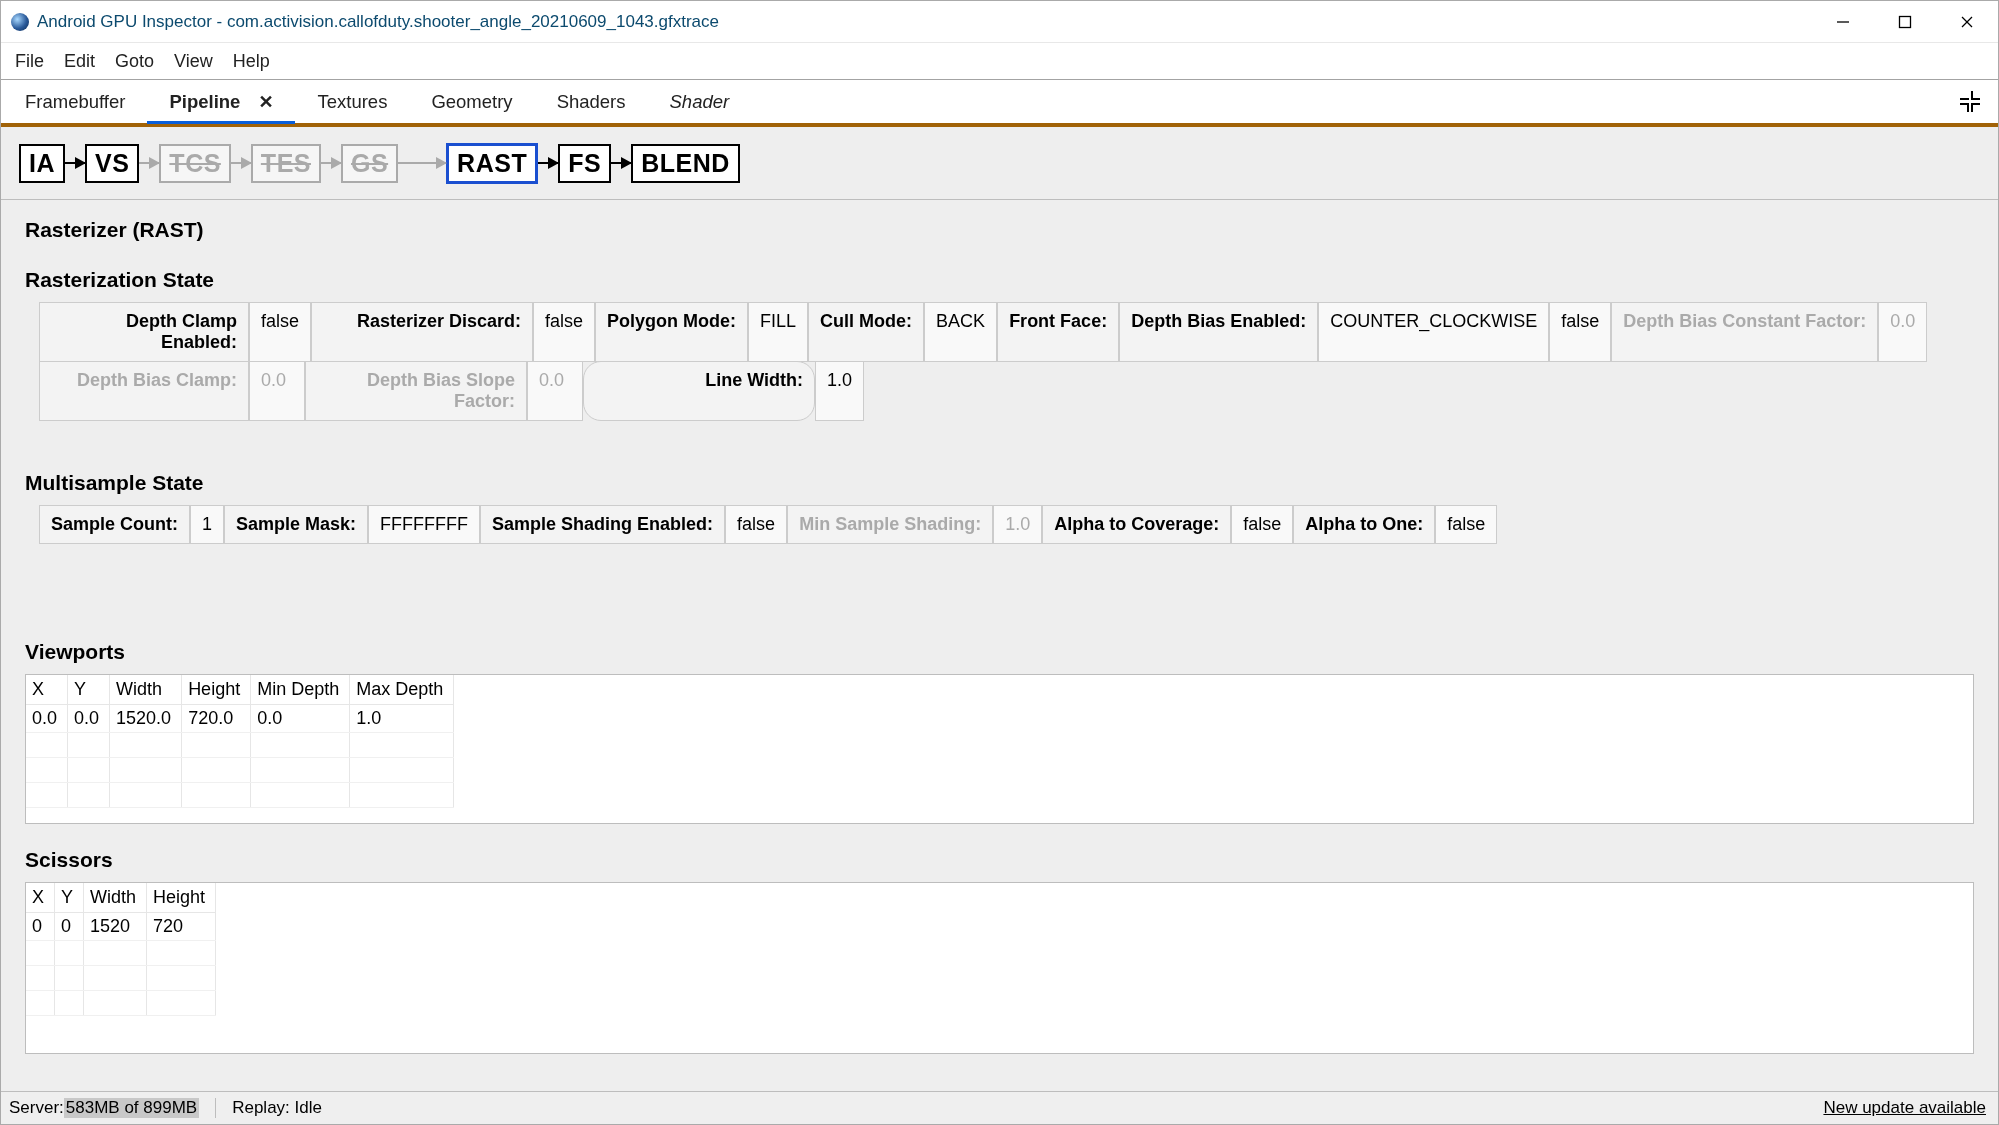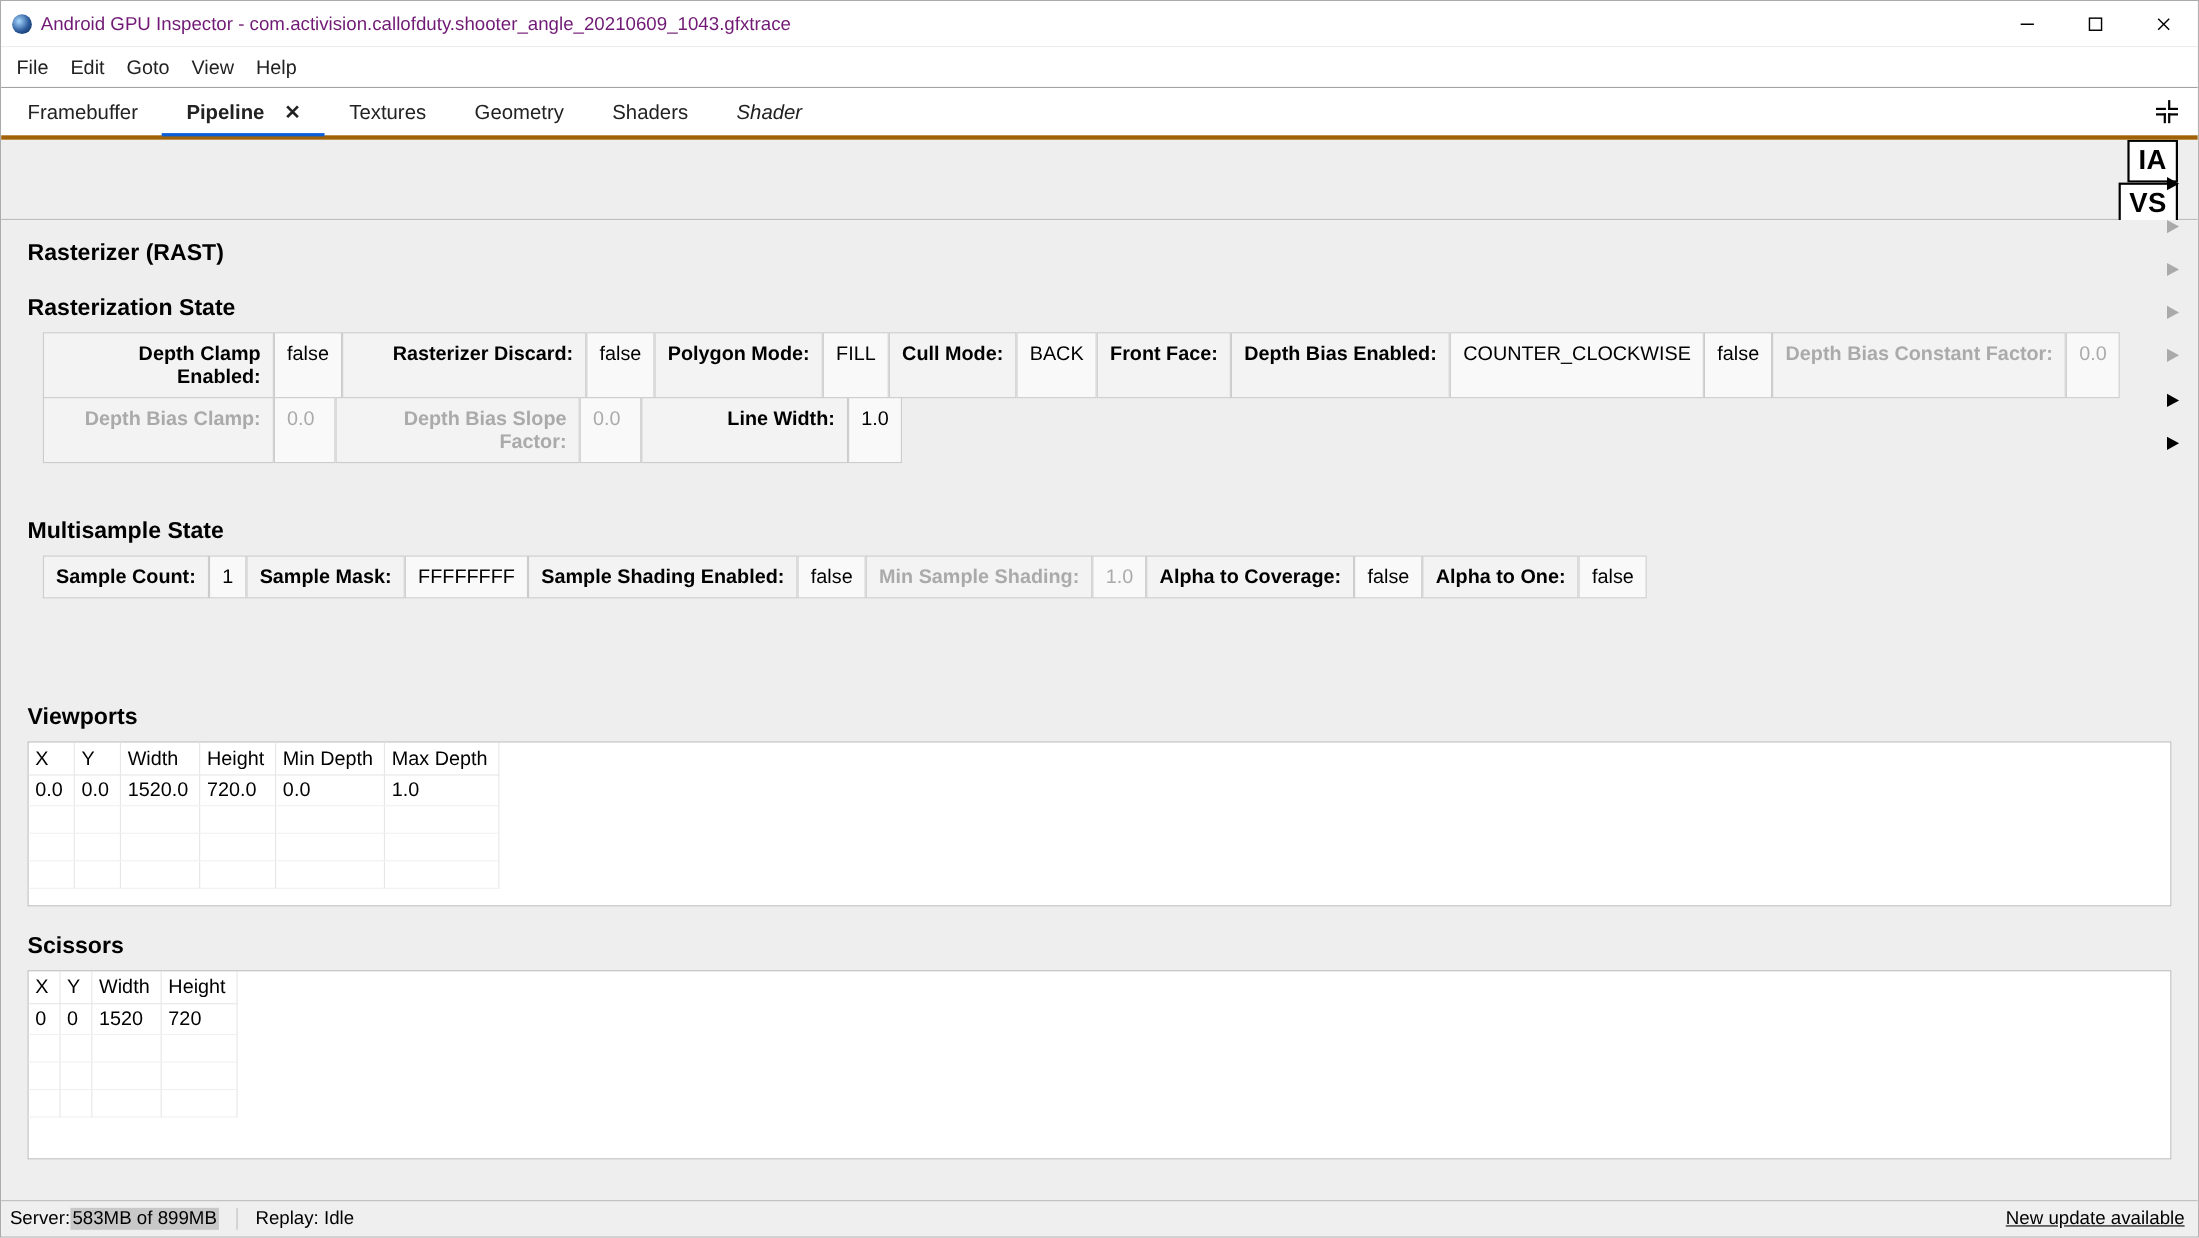--- a/index.html
+++ b/index.html
@@ -1,20 +1,20 @@
 <!DOCTYPE html>
 <html><head>
 <meta charset="utf-8">
 <style>
 * { margin: 0; padding: 0; box-sizing: border-box; font-family: "Segoe UI", Tahoma, sans-serif; }
 body { background: #fff; width: 1999px; height: 1125px; display: flex; flex-direction: column; border: 1px solid #aaa; overflow: hidden; }
 
 .titlebar { display: flex; align-items: center; height: 42px; padding: 0 0 0 10px; background: #fff; border-bottom: 1px solid #e8e8e8; }
 .titlebar .icon { width: 18px; height: 18px; border-radius: 50%; background: radial-gradient(circle at 35% 35%, #a8d8ff 0%, #2a5a9a 55%, #0a2750 100%); margin-right: 8px; flex-shrink: 0; }
-.titlebar .title { font-size: 17px; color: #701a75; flex: 1; }
+.titlebar .title { font-size: 17px; color: #0c4a6e; flex: 1; }
 .win-btns { display: flex; height: 100%; }
 .win-btn { width: 62px; height: 100%; display: flex; align-items: center; justify-content: center; font-size: 15px; color: #000; }
 .win-btn svg { width: 14px; height: 14px; }
 
 .menubar { display: flex; align-items: center; height: 37px; padding: 0 4px; background: #fff; border-bottom: 1px solid #a3a3a3; }
 .menubar .mi { padding: 4px 10px; font-size: 18px; color: #222; }
 
 .tabbar { display: flex; align-items: center; height: 47px; padding: 0 2px; background: #fff; border-bottom: 4px solid #a16207; position: relative; }
 .tab { padding: 0 22px 0 22px; height: 100%; display: flex; align-items: center; font-size: 18.5px; color: #222; position: relative; }
 .tab.sel { font-weight: 700; }
@@ -22,21 +22,21 @@
 .tab .x { margin-left: 18px; font-size: 18px; color: #222; }
 .tab.italic { font-style: italic; }
 .maxbtn { margin-left: auto; margin-right: 14px; display: flex; flex-wrap: wrap; width: 22px; height: 22px; gap: 2px; }
 .maxbtn span { width: 10px; height: 10px; border: 2px solid #000; border-style: none none solid solid; }
 .maxbtn span:nth-child(1){ border-right: none; border-top: none; border-bottom: 2px solid #000; border-left: none; transform: rotate(0deg); }
 .maxbtn .c1{ border: none; border-right: 2.5px solid #000; border-bottom: 2.5px solid #000; width:9px; height:9px; }
 .maxbtn .c2{ border: none; border-left: 2.5px solid #000; border-bottom: 2.5px solid #000; width:9px; height:9px; }
 .maxbtn .c3{ border: none; border-right: 2.5px solid #000; border-top: 2.5px solid #000; width:9px; height:9px; }
 .maxbtn .c4{ border: none; border-left: 2.5px solid #000; border-top: 2.5px solid #000; width:9px; height:9px; }
 
-.stagebar { display: flex; align-items: flex-end; height: 73px; padding: 0 18px; background: #eee; border-bottom: 1px solid #bdbdbd; flex-direction: column; }
+.stagebar { display: flex; align-items: center; height: 73px; padding: 0 18px; background: #eee; border-bottom: 1px solid #bdbdbd; }
 .stage { border: 2px solid #000; padding: 3px 8px; font-size: 25px; font-weight: 800; background: #fff; letter-spacing: 0.5px; }
 .stage.dis { border-color: #aaa; color: #aaa; background: #f6f6f6; text-decoration: line-through; text-decoration-thickness: 2px; }
 .stage.sel { border: 3px solid #1a4fd0; }
 .arrow { width: 48px; height: 2px; background: #000; position: relative; margin: 0 0; }
 .arrow.dim { background: #aaa; }
 .arrow::after { content: ""; position: absolute; right: -1px; top: -5px; border-left: 11px solid #000; border-top: 6px solid transparent; border-bottom: 6px solid transparent; }
 .arrow.dim::after { border-left-color: #aaa; }
 .arrow.short { width: 20px; }
 
 .content { flex: 1; background: #eee; padding: 18px 24px 0 24px; overflow: hidden; display: flex; flex-direction: column; }
@@ -168,21 +168,21 @@
       <div class="kvcell">COUNTER_CLOCKWISE</div>
       <div class="kvcell">false</div>
       <div class="kvcell lbl dim">Depth Bias Constant Factor:</div>
       <div class="kvcell dim">0.0</div>
     </div>
     <div class="row2">
       <div class="kvcell lbl dim" style="width:210px;">Depth Bias Clamp:</div>
       <div class="kvcell dim" style="width:56px;">0.0</div>
       <div class="kvcell lbl dim" style="width:222px;">Depth Bias Slope Factor:</div>
       <div class="kvcell dim" style="width:56px;">0.0</div>
-      <div class="kvcell lbl" style="width:188px;">Line Width:</div>
+      <div class="kvcell lbl" style="width:232px;border-radius:18px;">Line Width:</div>
       <div class="kvcell">1.0</div>
     </div>
   </div>
 
   <h2 class="sub">Multisample State</h2>
   <div class="kvrow" style="margin-left:14px; margin-bottom:90px;">
     <div class="rowm">
       <div class="kvcell lbl">Sample Count:</div>
       <div class="kvcell">1</div>
       <div class="kvcell lbl">Sample Mask:</div>

